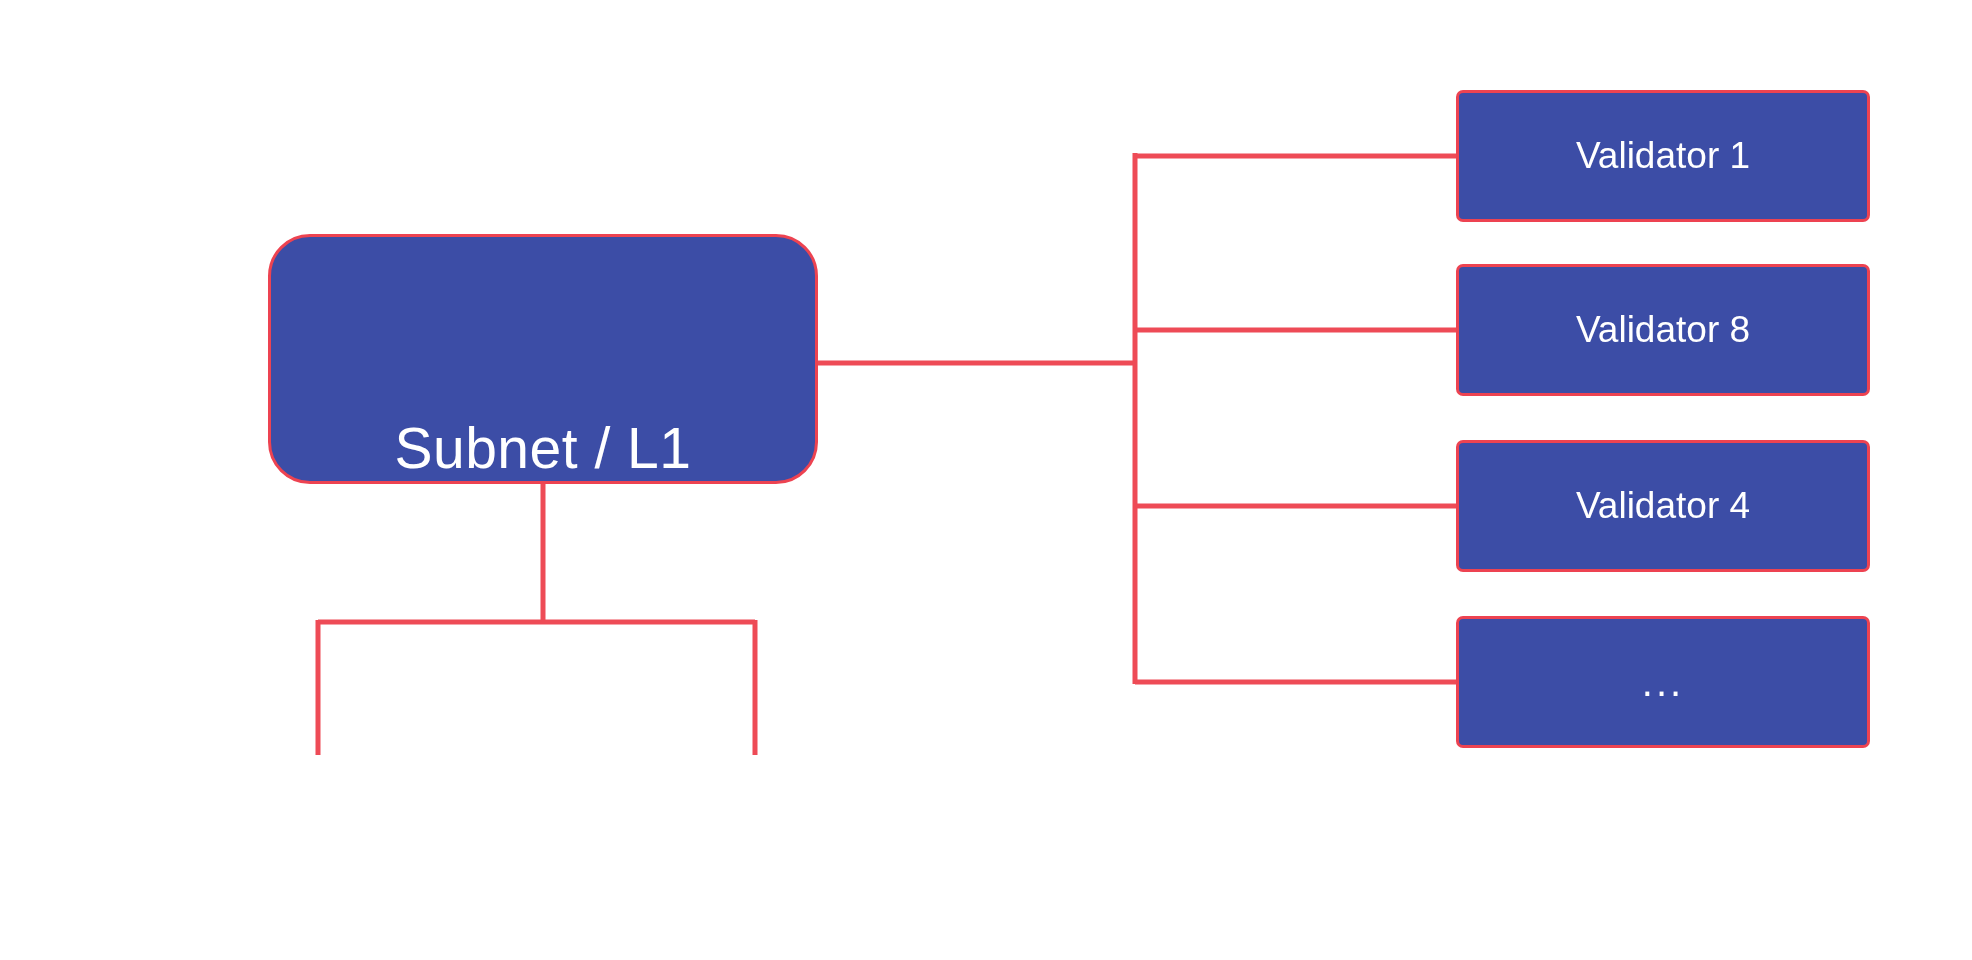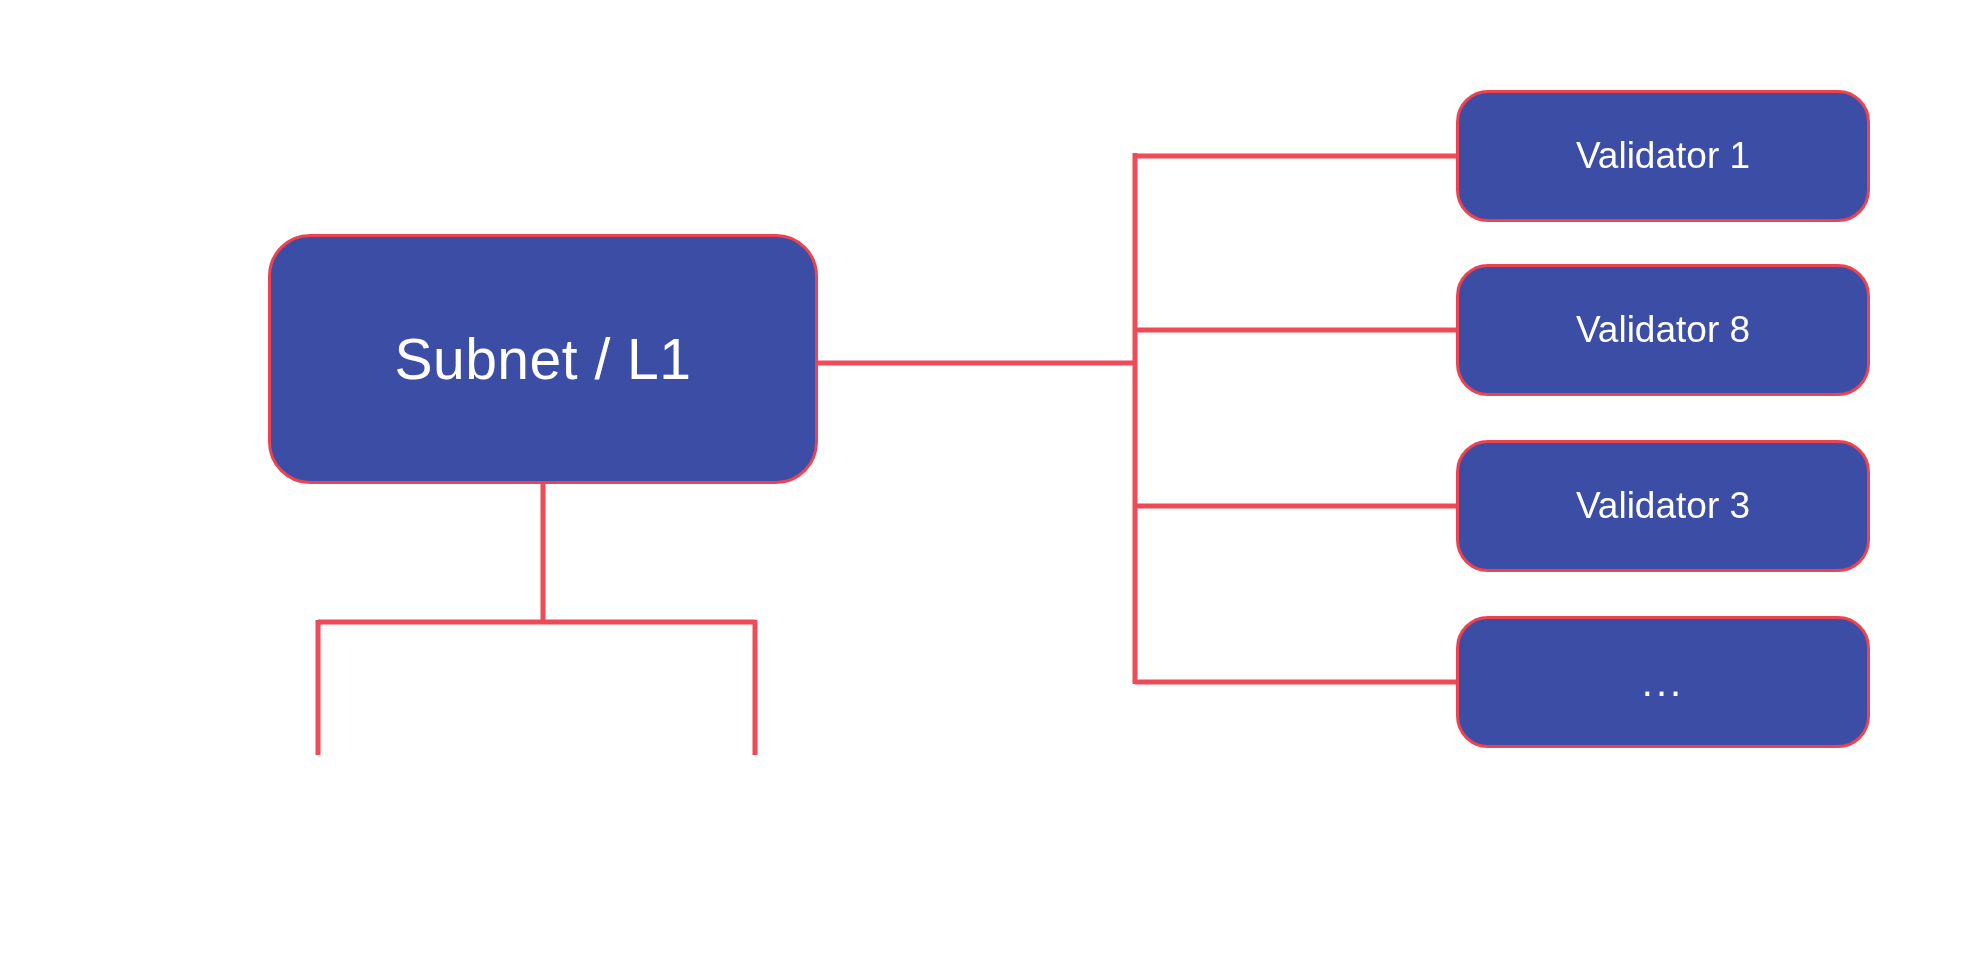--- a/index.html
+++ b/index.html
@@ -40,24 +40,25 @@
     align-items: center;
     justify-content: center;
     text-align: center;
   }
   .node-root {
     left: 268px; top: 234px;
     width: 550px; height: 250px;
     border-radius: 42px;
     font-size: 57px;
     letter-spacing: 0.5px;
+    align-items: flex-end;
   }
   .node-small {
     width: 414px; height: 132px;
-    border-radius: 32px;
+    border-radius: 7px;
     font-size: 37px;
   }
   .node-chain-a { left: 112px;  top: 755px; }
   .node-chain-b { left: 582px;  top: 755px; }
   .node-validator-1 { left: 1456px; top: 90px; }
   .node-validator-2 { left: 1456px; top: 264px; }
   .node-validator-3 { left: 1456px; top: 440px; }
   .node-validator-more { left: 1456px; top: 616px; font-size: 40px; letter-spacing: 3px; }
 </style>
 </head>
@@ -92,20 +93,20 @@
 
   <div class="node node-small node-validator-1">
     <span>Validator 1</span>
   </div>
 
   <div class="node node-small node-validator-2">
     <span>Validator 8</span>
   </div>
 
   <div class="node node-small node-validator-3">
-    <span>Validator 3</span>
+    <span>Validator 4</span>
   </div>
 
   <div class="node node-small node-validator-more">
     <span>...</span>
   </div>
 
 </div>
 
 </body></html>

